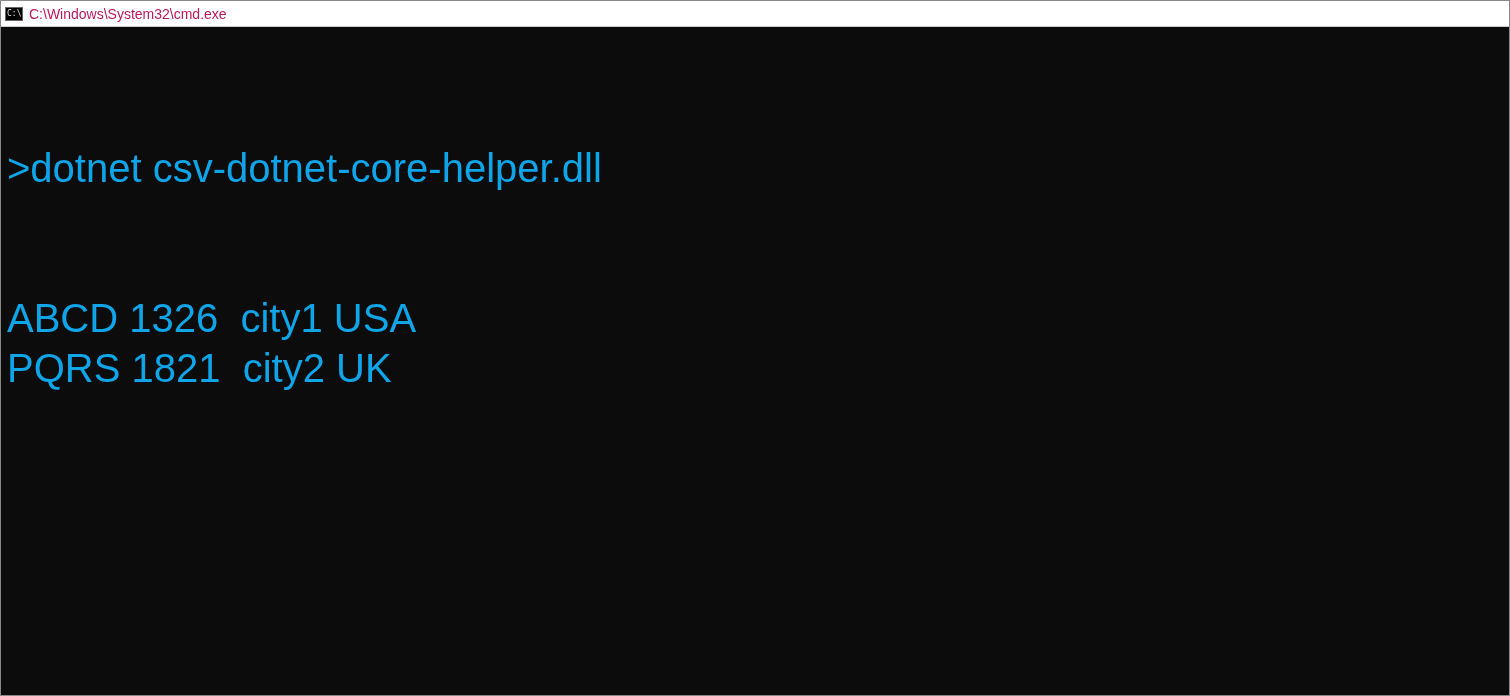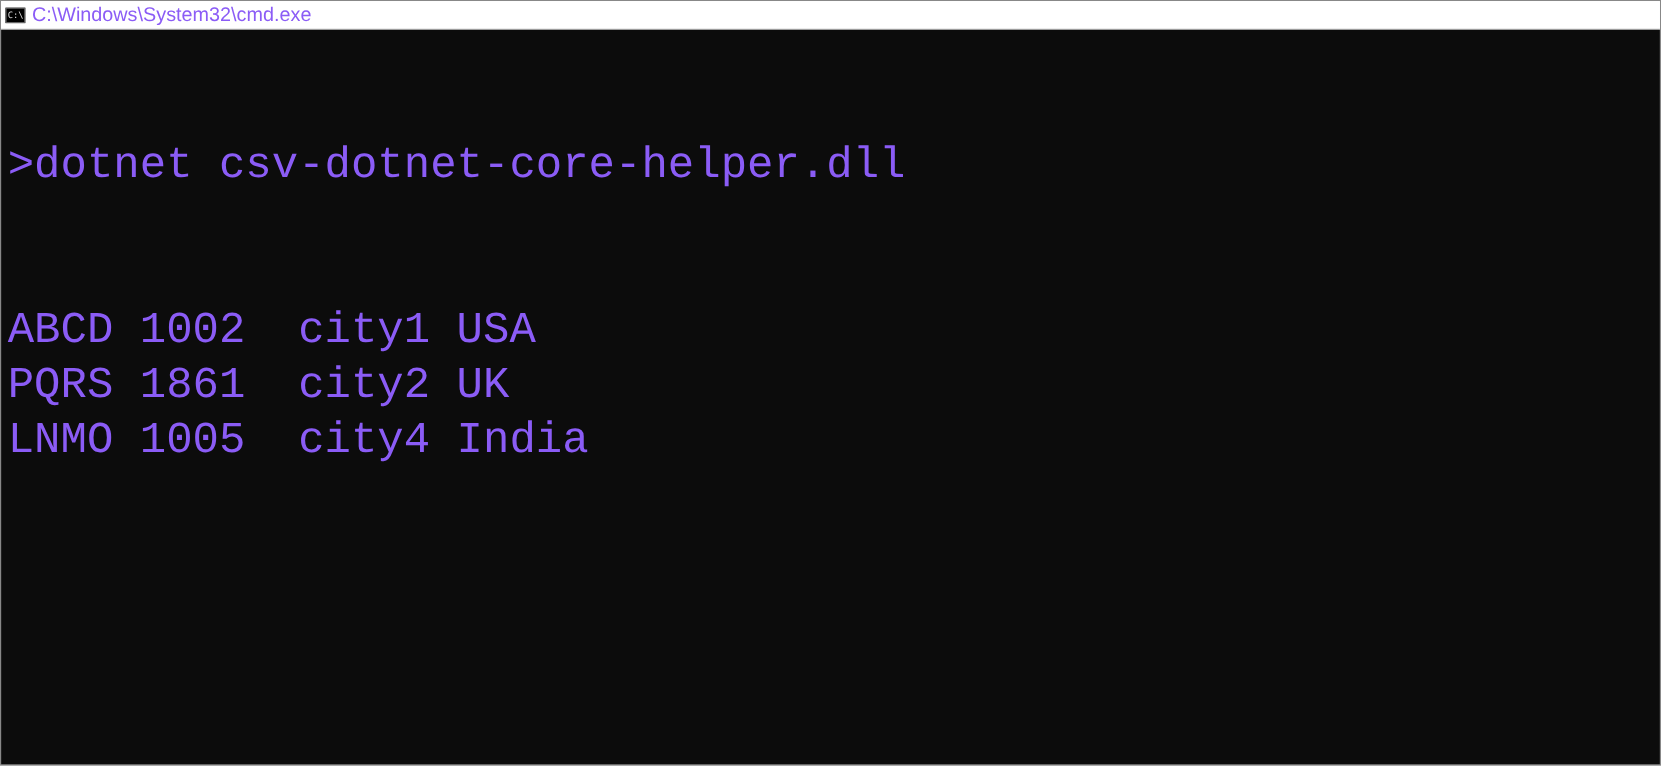--- a/index.html
+++ b/index.html
@@ -1,31 +1,31 @@
 <!DOCTYPE html>
 <html><head>
 <meta charset="utf-8">
 <style>
   * { margin: 0; padding: 0; box-sizing: border-box; }
   html, body { width: 1510px; height: 696px; overflow: hidden; font-family: "Segoe UI", Tahoma, sans-serif; }
   .window { width: 100%; height: 100%; display: flex; flex-direction: column; border: 1px solid #888; background: #fff; }
   .titlebar { height: 26px; background: #fff; display: flex; align-items: center; padding: 0 4px; gap: 6px; border-bottom: 1px solid #ccc; }
   .app-icon { width: 18px; height: 14px; background: #000; position: relative; border: 1px solid #666; display: inline-block; }
   .app-icon::before { content: "C:\\"; position: absolute; color: #ddd; font-size: 8px; font-family: Consolas, monospace; left: 1px; top: 0; line-height: 12px; }
-  .title-text { font-size: 18px; color: #8b5cf6; }
-  .terminal { flex: 1; background: #0c0c0c; color: #8b5cf6; font-family: Liberation Mono, monospace; font-size: 40px; line-height: 1.25; padding: 0 6px; white-space: pre; overflow: hidden; }
+  .title-text { font-size: 14px; color: #be185d; }
+  .terminal { flex: 1; background: #0c0c0c; color: #0ea5e9; font-family: Liberation Sans, sans-serif; font-size: 40px; line-height: 1.25; padding: 16px 6px; white-space: pre; overflow: hidden; }
   .row { display: block; }
 </style>
 </head>
 <body>
 
 <div class="window">
   <div class="titlebar">
     <span class="app-icon"></span>
     <span class="title-text">C:\Windows\System32\cmd.exe</span>
   </div>
   <div class="terminal">
     <span class="row"><span>&gt;</span><span>dotnet csv-dotnet-core-helper.dll</span></span>
-    <span class="row">ABCD 1002  city1 USA</span><span class="row">PQRS 1861  city2 UK</span><span class="row">LNMO 1005  city4 India</span>
+    <span class="row">ABCD 1326  city1 USA</span><span class="row">PQRS 1821  city2 UK</span>
     <span class="row"></span>
     
   </div>
 </div>
 
 </body></html>

